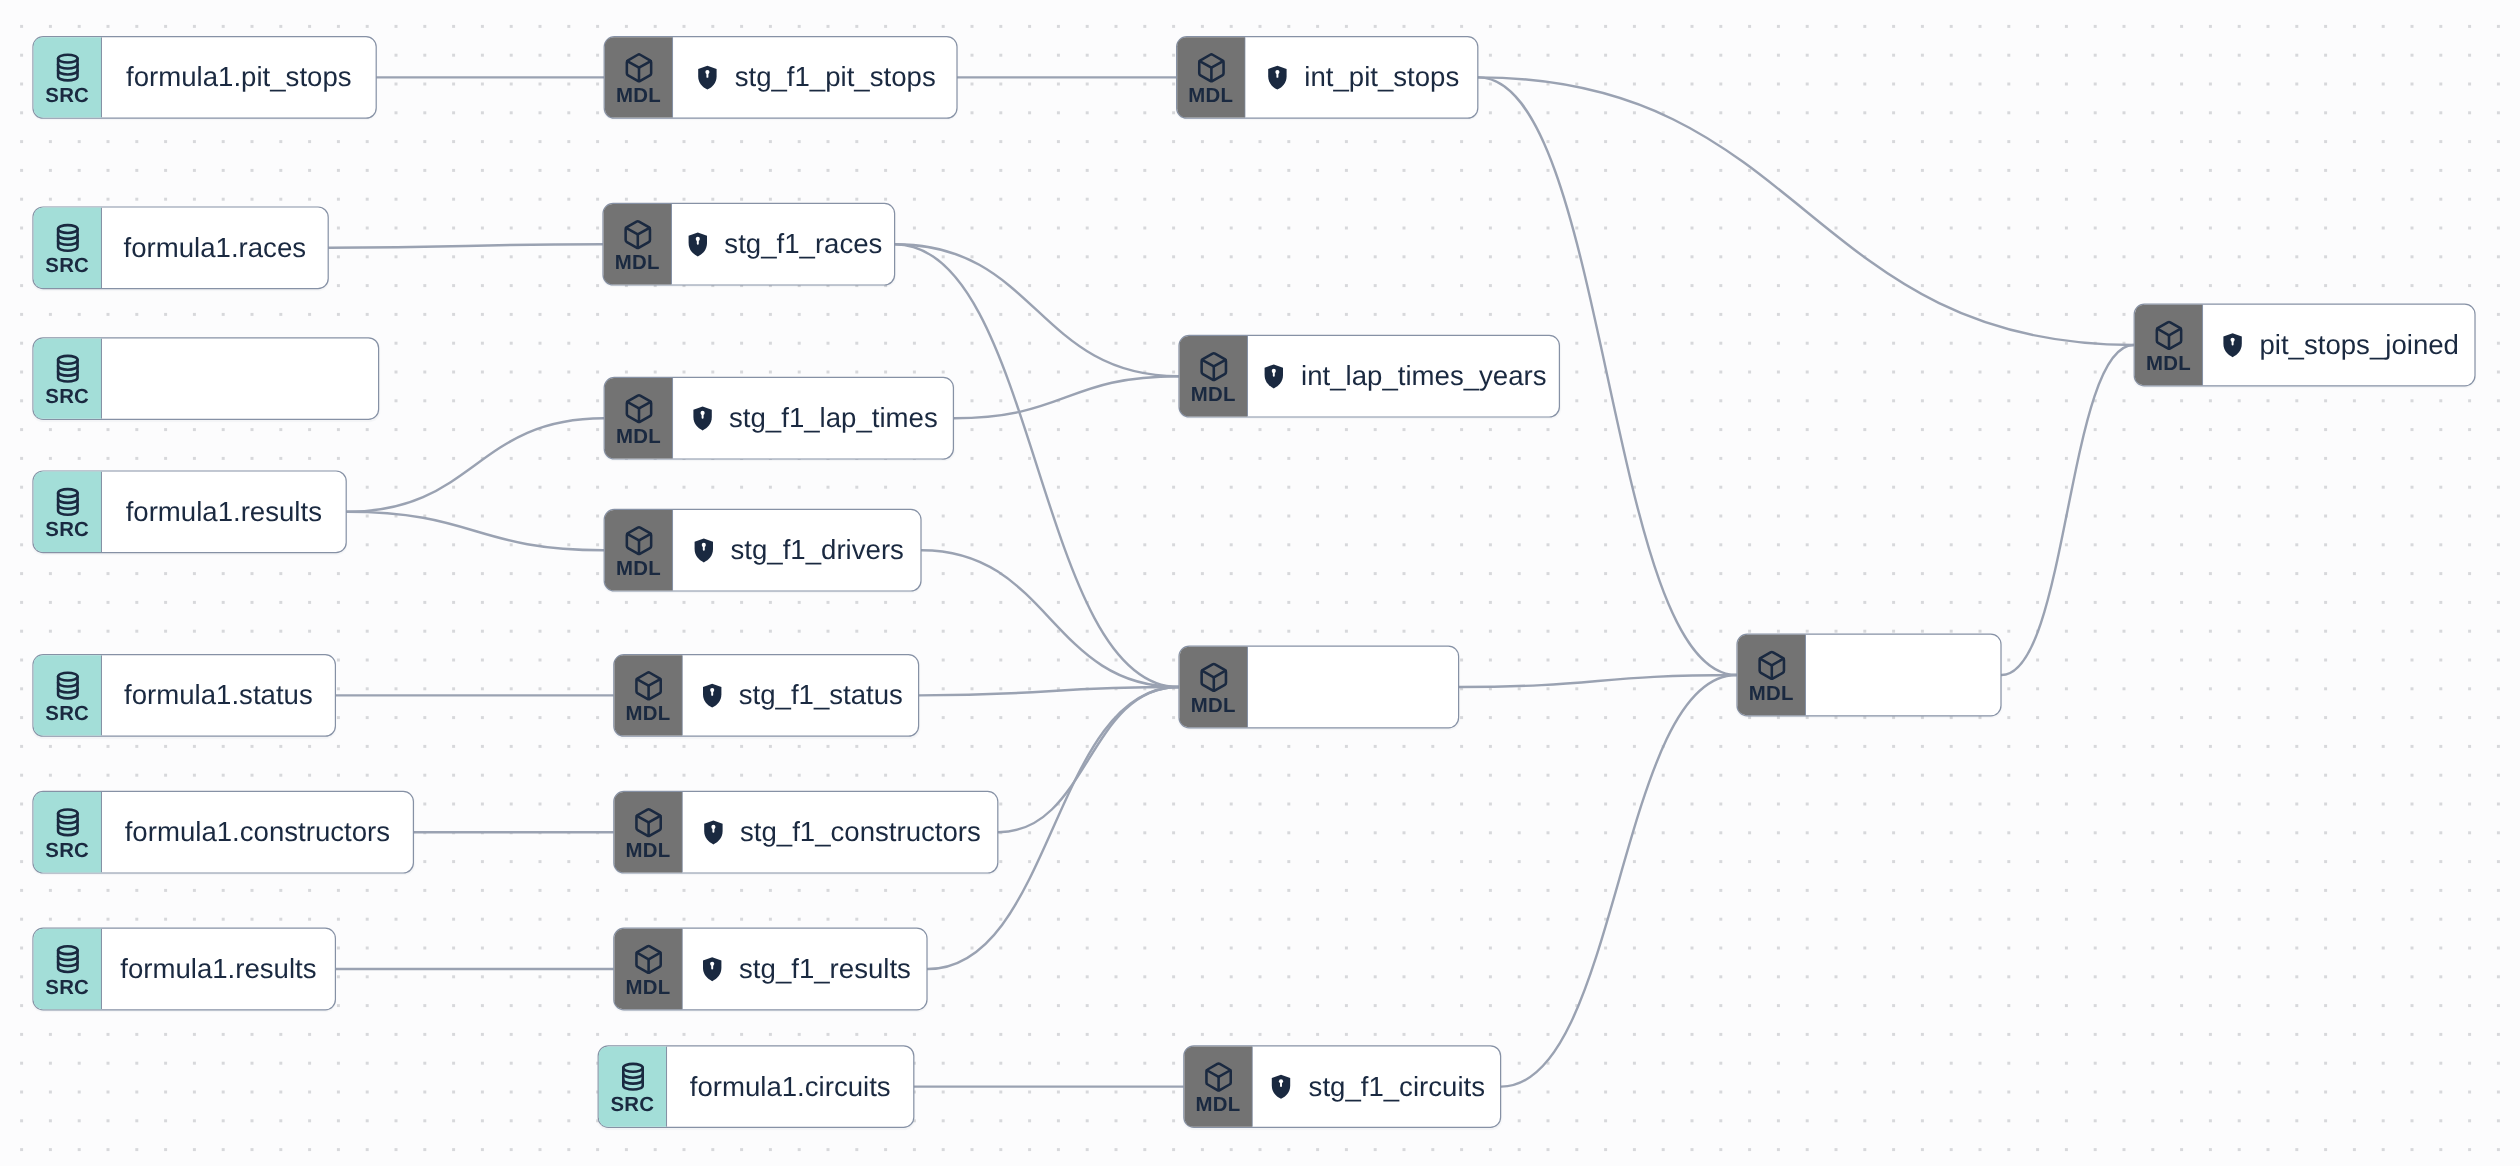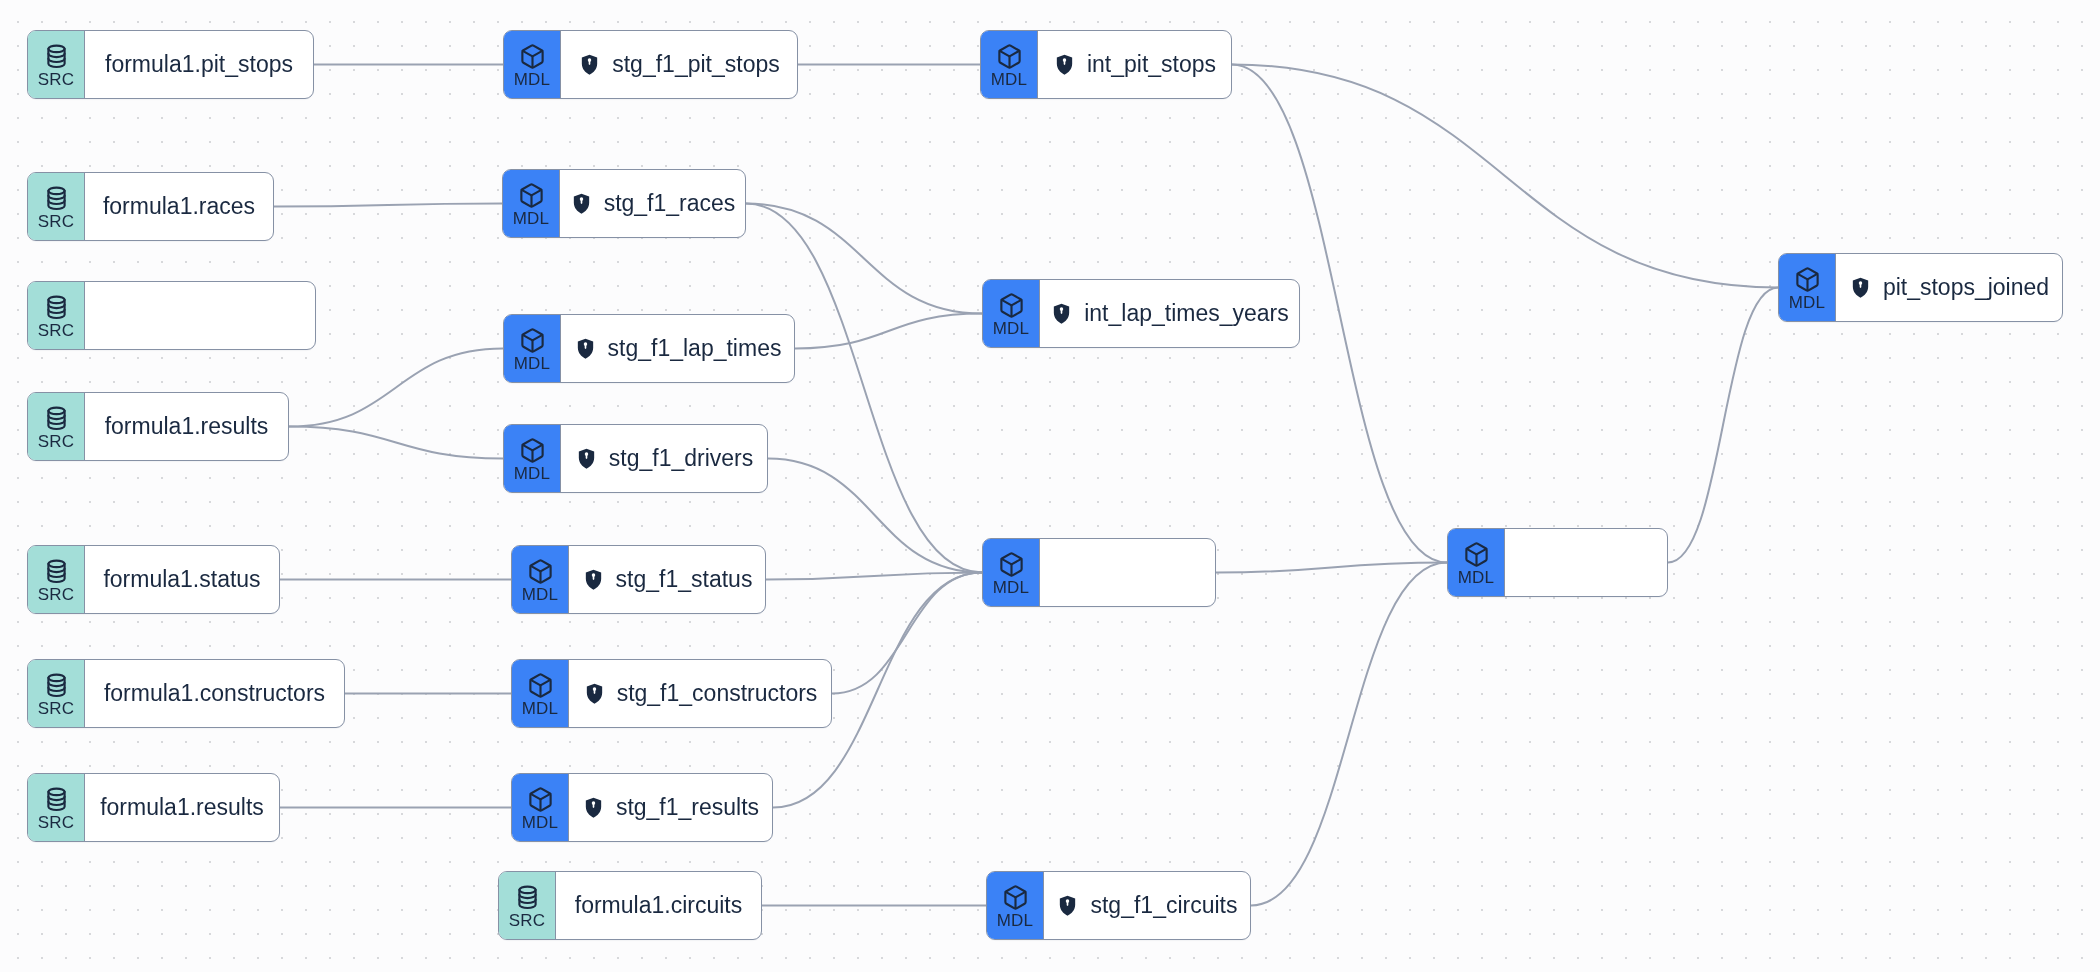--- a/index.html
+++ b/index.html
@@ -52,24 +52,24 @@
     display: flex;
     flex-direction: column;
     align-items: center;
     justify-content: center;
     gap: 1px;
     border-right: 1.5px solid #8691a5;
     border-radius: 7.5px 0 0 7.5px;
     padding-top: 3px;
   }
   .badge.src { background: #a3ded8; }
-  .badge.mdl { background: #3b82f6; }
+  .badge.mdl { background: #737373; }
   .badge-label {
     font-size: 17px;
-    font-weight: 400;
+    font-weight: 700;
     letter-spacing: 0.2px;
     color: #1a2940;
     line-height: 1.05;
   }
   .badge-icon svg { display: block; }
   .node-body {
     flex: 1 1 auto;
     display: flex;
     align-items: center;
     justify-content: center;

